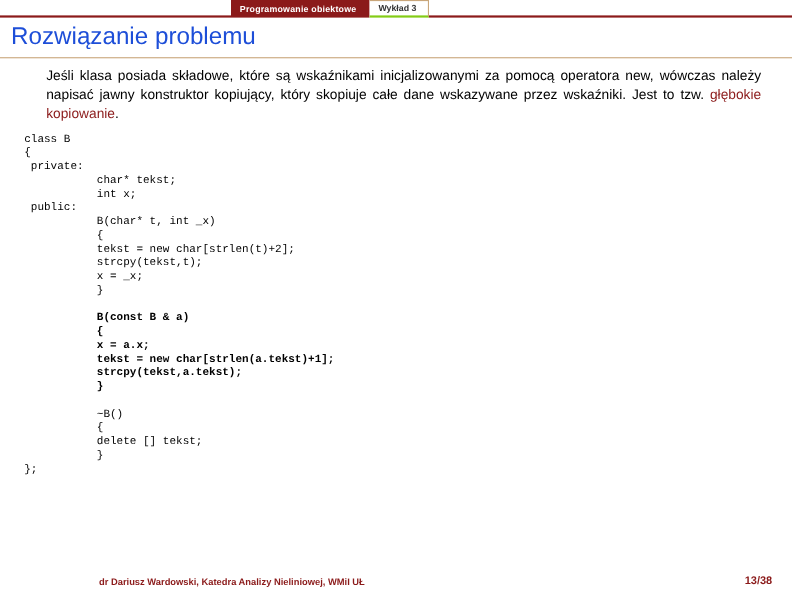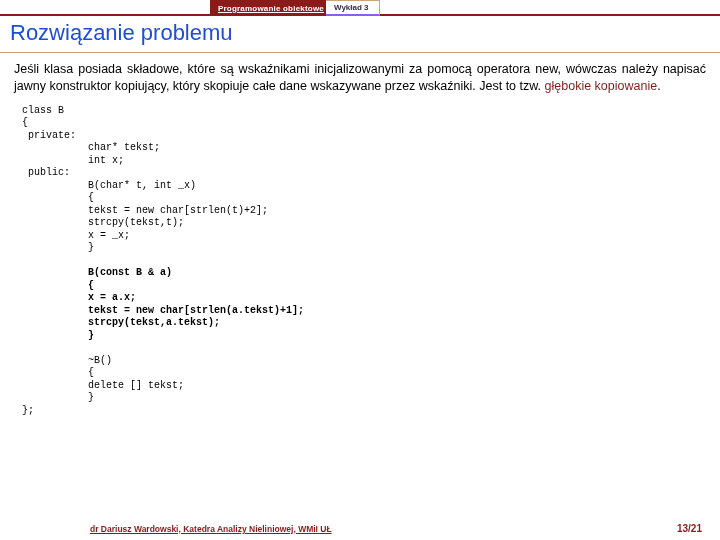--- a/index.html
+++ b/index.html
@@ -23,34 +23,33 @@
   .header .course-title {
     background: #8b1a1a;
     color: #ffffff;
     font-size: 8px;
     font-weight: bold;
     letter-spacing: 0.2px;
     padding: 2px 8px;
     display: flex;
     align-items: center;
     white-space: nowrap;
-    width: 116px;
-    text-decoration: underline;
+    width: 126px;
   }
   .header .lecture-tag {
     background: #ffffff;
     color: #333;
     font-size: 8px;
     font-weight: bold;
     padding: 2px 10px 2px 8px;
     display: flex;
     align-items: center;
     border-top: 1px solid #c9a67a;
     border-right: 1px solid #c9a67a;
-    border-bottom: 2px solid #8b5cf6;
+    border-bottom: 2px solid #84cc16;
     white-space: nowrap;
   }
   .header .spacer-right {
     flex: 1;
     background: #ffffff;
     border-bottom: 2px solid #8b1a1a;
   }
   .header .spacer-left {
     border-bottom: 2px solid #8b1a1a;
   }
@@ -58,23 +57,24 @@
   .slide-title {
     font-size: 22px;
     color: #1d4ed8;
     padding: 4px 10px 6px 10px;
     border-bottom: 1px solid #c9a67a;
   }
 
   .paragraph {
     font-size: 12.5px;
     color: #000;
-    padding: 8px 14px 6px 14px;
+    padding: 8px 28px 6px 14px;
     text-align: justify;
     line-height: 1.35;
+    margin-left: 28px;
   }
   .paragraph .highlight {
     color: #8b1a1a;
   }
 
   .code-block {
     font-family: "Courier New", monospace;
     font-size: 10px;
     color: #000;
     padding: 4px 0 4px 22px;
@@ -92,21 +92,20 @@
     right: 0;
     display: flex;
     justify-content: space-between;
     align-items: center;
     padding: 0 18px 0 90px;
   }
   .footer .author {
     font-size: 8.5px;
     font-weight: bold;
     color: #8b1a1a;
-    text-decoration: underline;
   }
   .footer .pagenum {
     font-size: 10px;
     font-weight: bold;
     color: #8b1a1a;
   }
 </style>
 </head>
 <body>
 
@@ -144,14 +143,14 @@
            }
 </span><span>
            ~B()
            {
            delete [] tekst;
            }
 };</span></div>
 
 <div class="footer">
   <div class="author">dr Dariusz Wardowski, Katedra Analizy Nieliniowej, WMiI UŁ</div>
-  <div class="pagenum">13/21</div>
+  <div class="pagenum">13/38</div>
 </div>
 
 </body></html>

